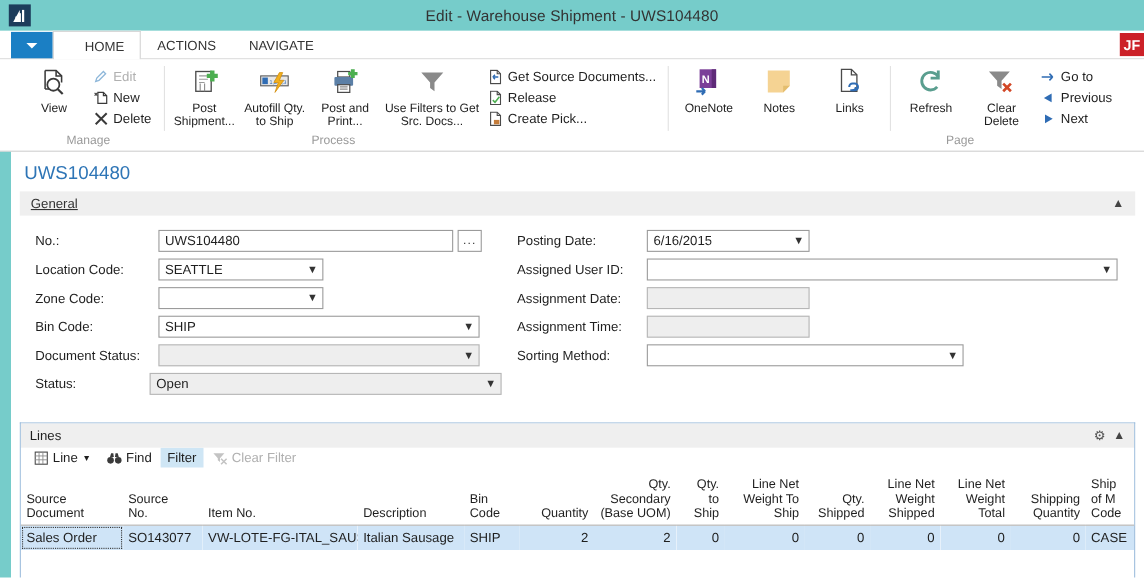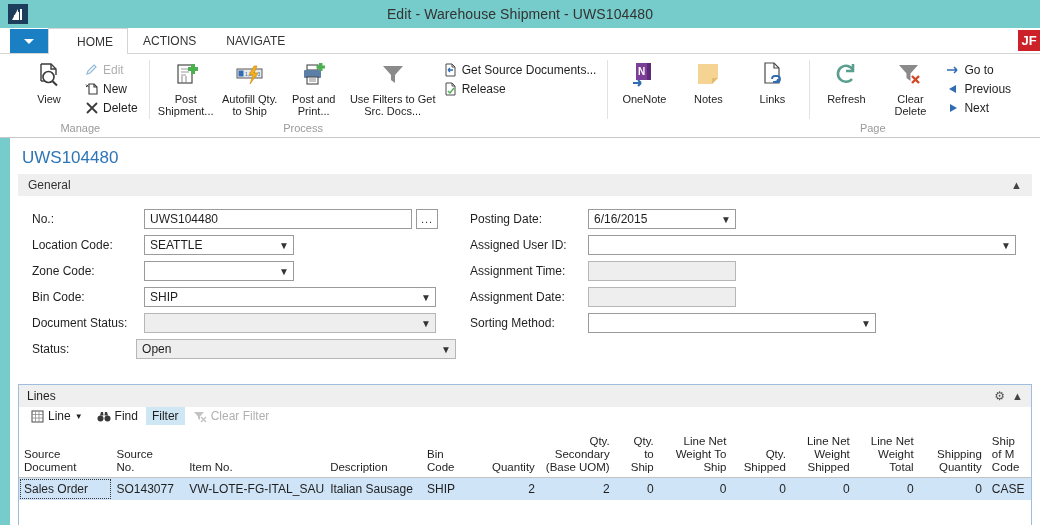--- a/index.html
+++ b/index.html
@@ -82,21 +82,21 @@
   .smallbtn .ic{ width:15px;height:15px; display:flex;align-items:center;justify-content:center;}
   
   #content{ position:relative; height:calc(526px - 28px - 26px - 85px); background:#fff; }
   #leftstrip{ position:absolute; left:0; top:0; bottom:0; width:10px; background:#76ccca;}
   #inner{ margin-left:10px; height:100%; position:relative; }
   #page-title{
     color:#2e75b6; font-size:17px; padding:10px 0 6px 12px;
   }
   .sect-head{
     background:#efefef; height:22px; margin:0 8px; display:flex; align-items:center;
-    padding:0 10px; font-size:12px; color:#333; position:relative;
+    padding:0 10px; font-size:12px; color:#333; position:relative;text-decoration:underline;
   }
   .sect-head .chev{ position:absolute; right:10px; font-size:11px; color:#444;}
   
   #form{ display:flex; padding:10px 0 0 0; }
   #col-left{ width:446px; padding-left:22px;}
   #col-right{ flex:1; padding-left:14px;}
   .frow{ display:flex; align-items:center; height:26px; }
   .flabel{ font-size:12px; color:#1f1f1f; }
   #col-left .flabel{ width:112px; }
   #col-right .flabel{ width:118px; }
@@ -273,20 +273,30 @@
         <div class="smallbtn">
           <span class="ic">
             <svg width="14" height="14" viewBox="0 0 14 14">
                 <path d="M3 1h6l3 3v9H3z" fill="#fff" stroke="#4a4a4a" stroke-width="1"></path>
                 <path d="M9 1v3h3" fill="none" stroke="#4a4a4a" stroke-width="1"></path>
                 <path d="M5 9l2 2 4-5" stroke="#4caf50" stroke-width="1.4" fill="none"></path>
               </svg>
           </span>
           <span>Release</span>
         </div>
+        <div class="smallbtn">
+          <span class="ic">
+            <svg width="14" height="14" viewBox="0 0 14 14">
+                <path d="M3 1h6l3 3v9H3z" fill="#fff" stroke="#4a4a4a" stroke-width="1"></path>
+                <path d="M9 1v3h3" fill="none" stroke="#4a4a4a" stroke-width="1"></path>
+                <rect x="6" y="8" width="5" height="4" fill="#c47c3a"></rect>
+              </svg>
+          </span>
+          <span>Create Pick...</span>
+        </div>
       </div>
     </div>
     <div class="glabel" style="margin-right:150px">Process</div>
   </div>
 
   <div class="rgroup">
     <div class="gbody">
       <div class="bigbtn">
         <span class="ic">
           <svg width="28" height="28" viewBox="0 0 28 28">
@@ -449,28 +459,28 @@
 
         <div class="frow">
           <span class="flabel">Assigned User ID:</span>
           <span class="fctl" style="width:428px">
             <span class="val"></span>
             <span class="dd">▼</span>
           </span>
         </div>
 
         <div class="frow">
-          <span class="flabel">Assignment Time:</span>
+          <span class="flabel">Assignment Date:</span>
           <span class="fctl grey" style="width:148px">
             <span class="val"></span>
           </span>
         </div>
 
         <div class="frow">
-          <span class="flabel">Assignment Date:</span>
+          <span class="flabel">Assignment Time:</span>
           <span class="fctl grey" style="width:148px">
             <span class="val"></span>
           </span>
         </div>
 
         <div class="frow">
           <span class="flabel">Sorting Method:</span>
           <span class="fctl" style="width:288px">
             <span class="val"></span>
             <span class="dd">▼</span>

